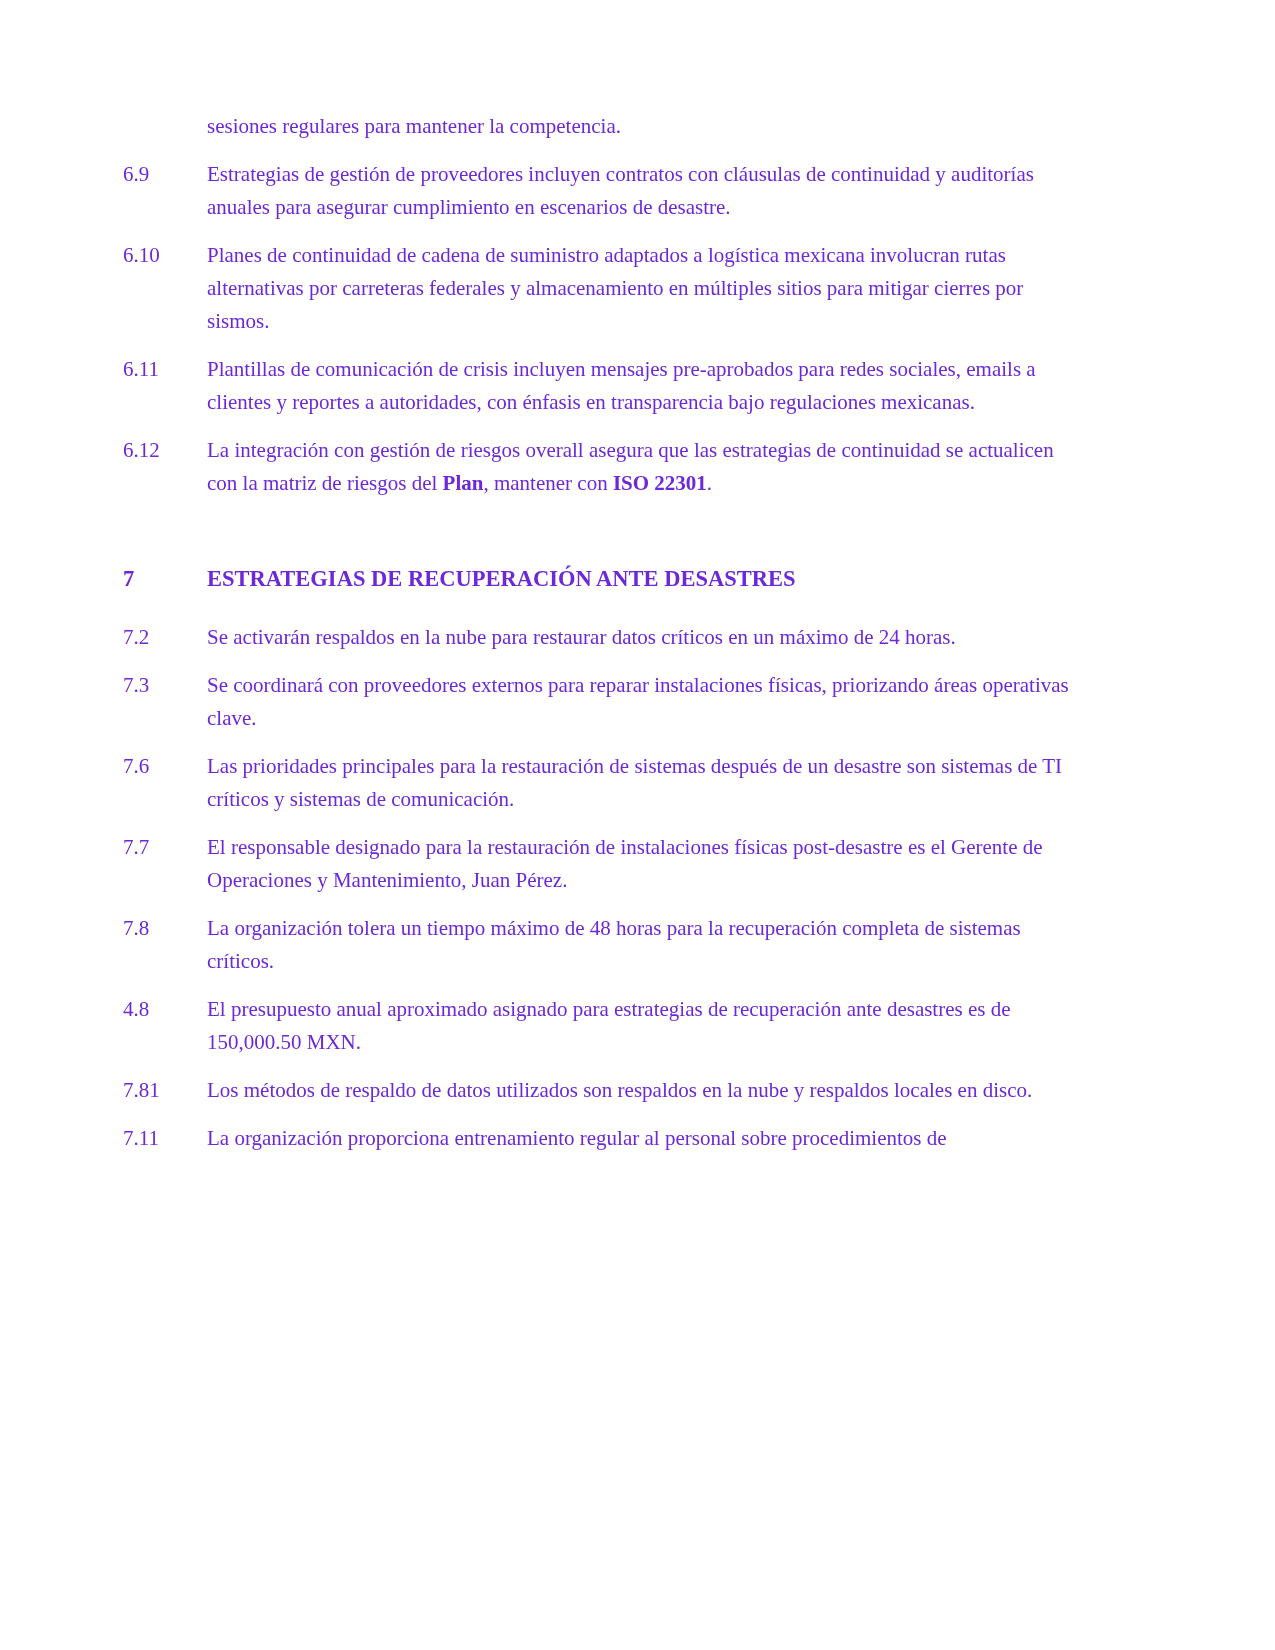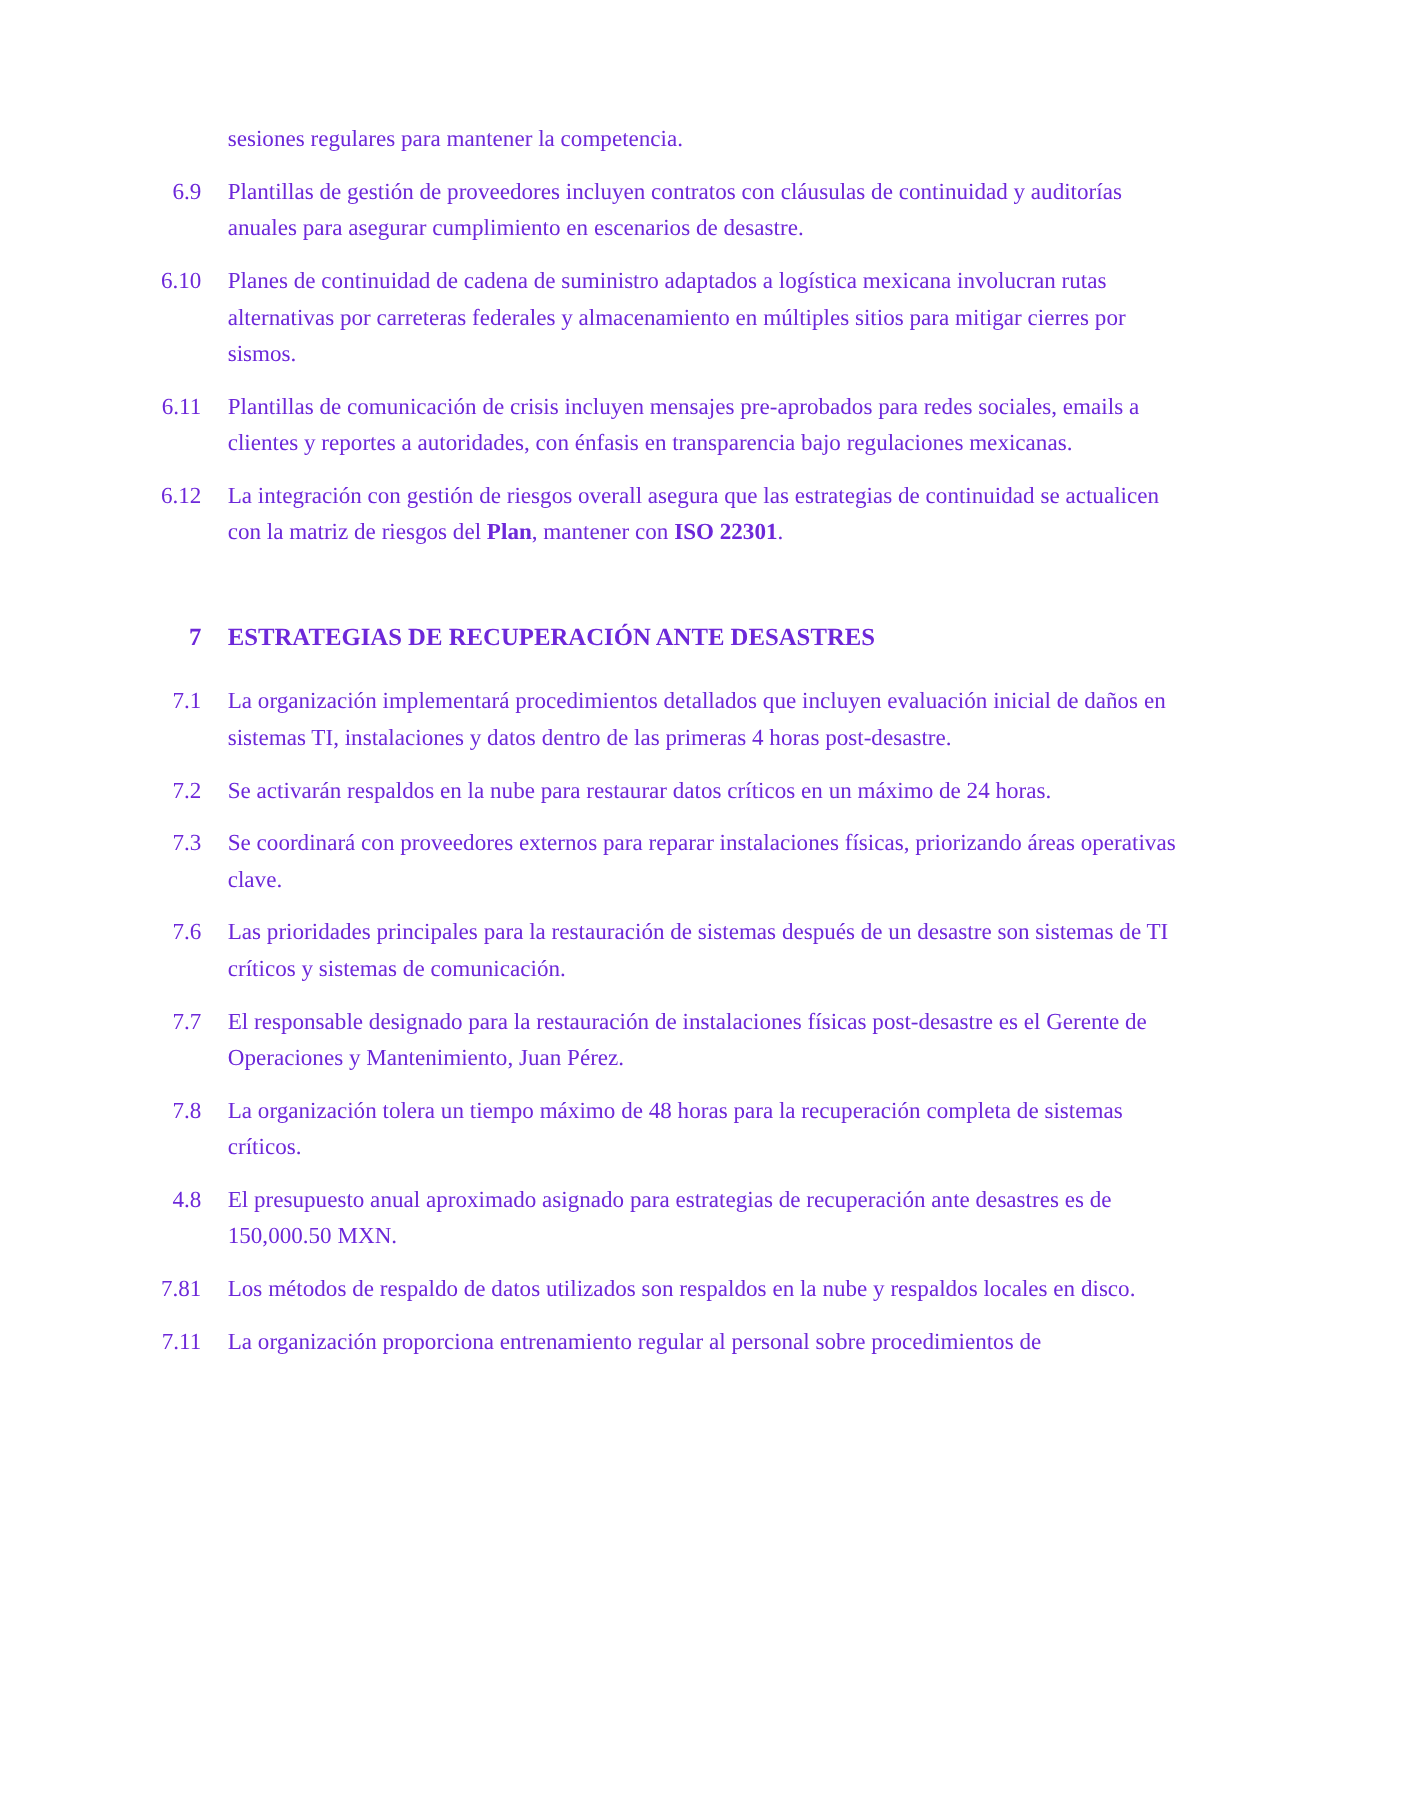--- a/index.html
+++ b/index.html
@@ -27,21 +27,20 @@
     line-height: 33px;
     margin-bottom: 15px;
   }
   .row {
     display: grid;
     grid-template-columns: 60px 880px;
     column-gap: 24px;
     margin-bottom: 15px;
   }
   .row .num {
-    text-align: right;
     font-size: 21px;
     line-height: 33px;
   }
   .row .body {
     font-size: 21px;
     line-height: 33px;
   }
   .row.heading { margin-top: 62px; margin-bottom: 26px; }
   .row.heading .num,
   .row.heading .body {
@@ -53,41 +52,37 @@
 </style>
 </head>
 <body>
 
 <div class="page">
   <div class="content">
     <p class="cont-line">sesiones regulares para mantener la competencia.</p>
     <div id="blocks">
         <div class="row item">
           <div class="num">6.9</div>
-          <div class="body"><span>Plantillas de gestión de proveedores incluyen contratos con cláusulas de continuidad y auditorías anuales para asegurar cumplimiento en escenarios de desastre.</span></div>
+          <div class="body"><span>Estrategias de gestión de proveedores incluyen contratos con cláusulas de continuidad y auditorías anuales para asegurar cumplimiento en escenarios de desastre.</span></div>
         </div>
         <div class="row item">
           <div class="num">6.10</div>
           <div class="body"><span>Planes de continuidad de cadena de suministro adaptados a logística mexicana involucran rutas alternativas por carreteras federales y almacenamiento en múltiples sitios para mitigar cierres por sismos.</span></div>
         </div>
         <div class="row item">
           <div class="num">6.11</div>
           <div class="body"><span>Plantillas de comunicación de crisis incluyen mensajes pre-aprobados para redes sociales, emails a clientes y reportes a autoridades, con énfasis en transparencia bajo regulaciones mexicanas.</span></div>
         </div>
         <div class="row item">
           <div class="num">6.12</div>
           <div class="body"><span>La integración con gestión de riesgos overall asegura que las estrategias de continuidad se actualicen con la matriz de riesgos del </span><span class="b">Plan</span><span>, mantener con </span><span class="b">ISO 22301</span><span>.</span></div>
         </div>
         <div class="row heading">
           <div class="num">7</div>
           <div class="body"><span class="b">ESTRATEGIAS DE RECUPERACIÓN ANTE DESASTRES</span></div>
-        </div>
-        <div class="row item">
-          <div class="num">7.1</div>
-          <div class="body"><span>La organización implementará procedimientos detallados que incluyen evaluación inicial de daños en sistemas TI, instalaciones y datos dentro de las primeras 4 horas post-desastre.</span></div>
         </div>
         <div class="row item">
           <div class="num">7.2</div>
           <div class="body"><span>Se activarán respaldos en la nube para restaurar datos críticos en un máximo de 24 horas.</span></div>
         </div>
         <div class="row item">
           <div class="num">7.3</div>
           <div class="body"><span>Se coordinará con proveedores externos para reparar instalaciones físicas, priorizando áreas operativas clave.</span></div>
         </div>
         <div class="row item">

